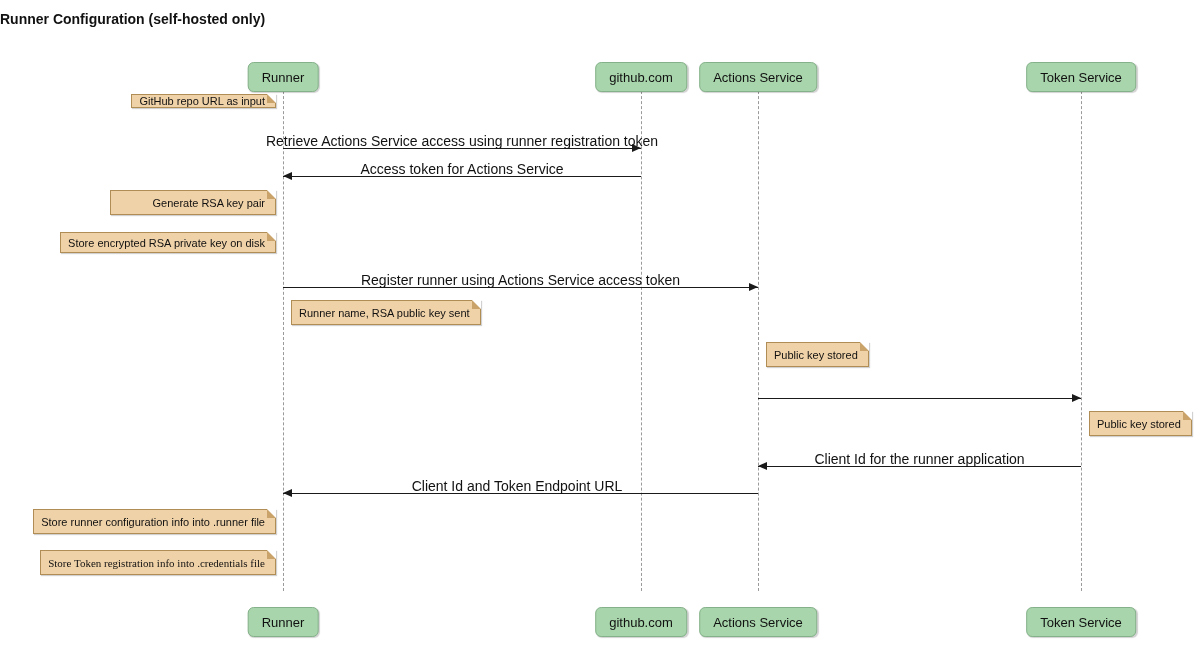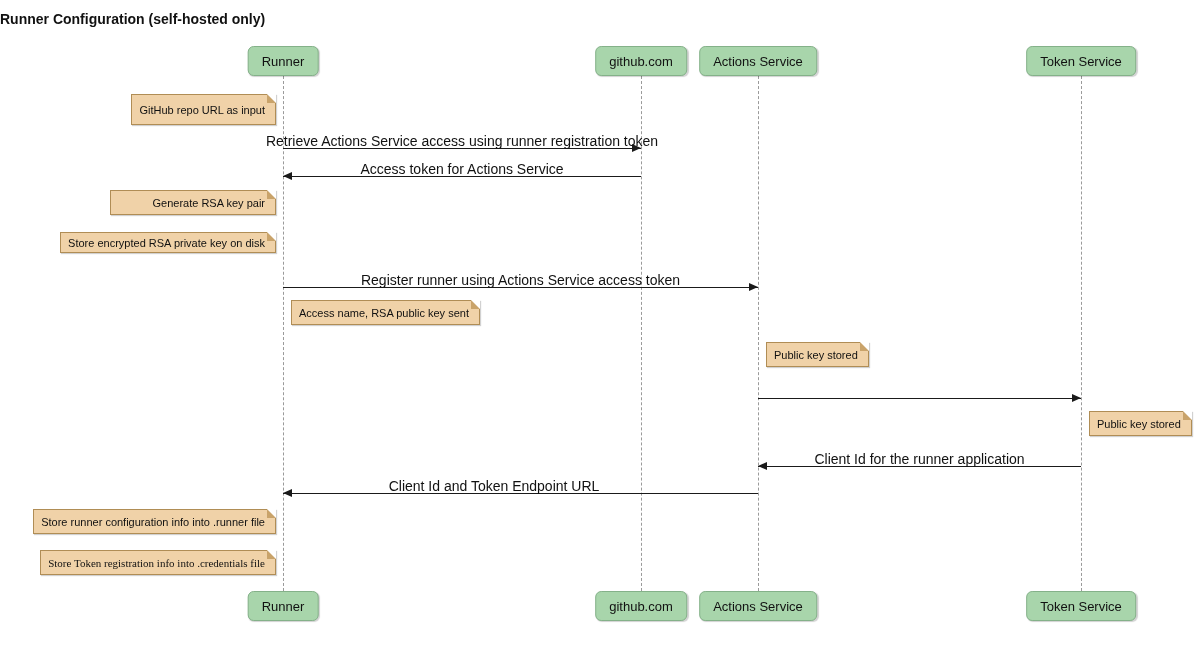--- a/index.html
+++ b/index.html
@@ -32,20 +32,21 @@
     box-sizing: border-box;
     display: flex;
     align-items: center;
     justify-content: center;
     padding: 0 13px;
     font-size: 13px;
     border: 1px solid;
     border-radius: 6px;
     white-space: nowrap;
     box-shadow: 1px 1px 1px rgba(0,0,0,0.18);
+    margin-top: 16px;
   }
   .lifeline {
     position: absolute;
     width: 0;
     border-left: 1px dashed;
   }
   .note {
     position: absolute;
     box-sizing: border-box;
     display: flex;
@@ -113,22 +114,22 @@
     <div class="msg-line" style="left: 283px; width: 475px; top: 287px; border-top-color: rgb(26, 26, 26);"></div>
     <div class="arrow right" style="top: 283px; left: 749px;"></div>
     <div class="msg-label" style="left: 520.5px; top: 272px;">Register runner using Actions Service access token</div>
     <div class="msg-line" style="left: 758px; width: 323px; top: 398px; border-top-color: rgb(26, 26, 26);"></div>
     <div class="arrow right" style="top: 394px; left: 1072px;"></div>
     <div class="msg-line" style="left: 758px; width: 323px; top: 466px; border-top-color: rgb(26, 26, 26);"></div>
     <div class="arrow left" style="top: 462px; left: 758px;"></div>
     <div class="msg-label" style="left: 919.5px; top: 451px;">Client Id for the runner application</div>
     <div class="msg-line" style="left: 283px; width: 475px; top: 493px; border-top-color: rgb(26, 26, 26);"></div>
     <div class="arrow left" style="top: 489px; left: 283px;"></div>
-    <div class="msg-label" style="left: 494px; top: 478px;">Client Id and Token Endpoint URL</div>
-    <div class="note" style="top: 94px; height: 31px; background: rgb(240, 210, 168); border-color: rgb(176, 141, 85); right: 924px;">GitHub repo URL as input</div>
+    <div class="msg-label" style="left: 517px; top: 478px;">Client Id and Token Endpoint URL</div>
+    <div class="note" style="top: 94px; height: 14px; background: rgb(240, 210, 168); border-color: rgb(176, 141, 85); right: 924px;">GitHub repo URL as input</div>
     <div class="note" style="top: 190px; height: 25px; background: rgb(240, 210, 168); border-color: rgb(176, 141, 85); right: 924px; padding-left: 41px;">Generate RSA key pair</div>
     <div class="note" style="top: 232px; height: 21px; background: rgb(240, 210, 168); border-color: rgb(176, 141, 85); right: 924px;">Store encrypted RSA private key on disk</div>
-    <div class="note" style="top: 300px; height: 25px; background: rgb(240, 210, 168); border-color: rgb(176, 141, 85); left: 291px;">Access name, RSA public key sent</div>
+    <div class="note" style="top: 300px; height: 25px; background: rgb(240, 210, 168); border-color: rgb(176, 141, 85); left: 291px;">Runner name, RSA public key sent</div>
     <div class="note" style="top: 342px; height: 25px; background: rgb(240, 210, 168); border-color: rgb(176, 141, 85); left: 766px;">Public key stored</div>
     <div class="note" style="top: 411px; height: 25px; background: rgb(240, 210, 168); border-color: rgb(176, 141, 85); left: 1089px;">Public key stored</div>
     <div class="note" style="top: 509px; height: 25px; background: rgb(240, 210, 168); border-color: rgb(176, 141, 85); right: 924px;">Store runner configuration info into .runner file</div>
     <div class="note" style="top: 550px; height: 25px; background: rgb(240, 210, 168); border-color: rgb(176, 141, 85); right: 924px; font-family: Liberation Serif, serif;">Store Token registration info into .credentials file</div>
   </div>
 
 </body></html>

